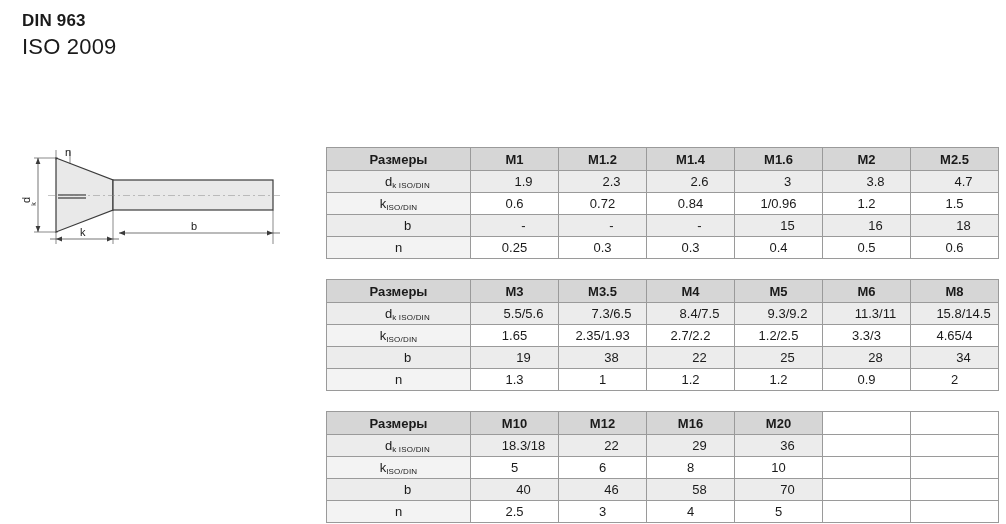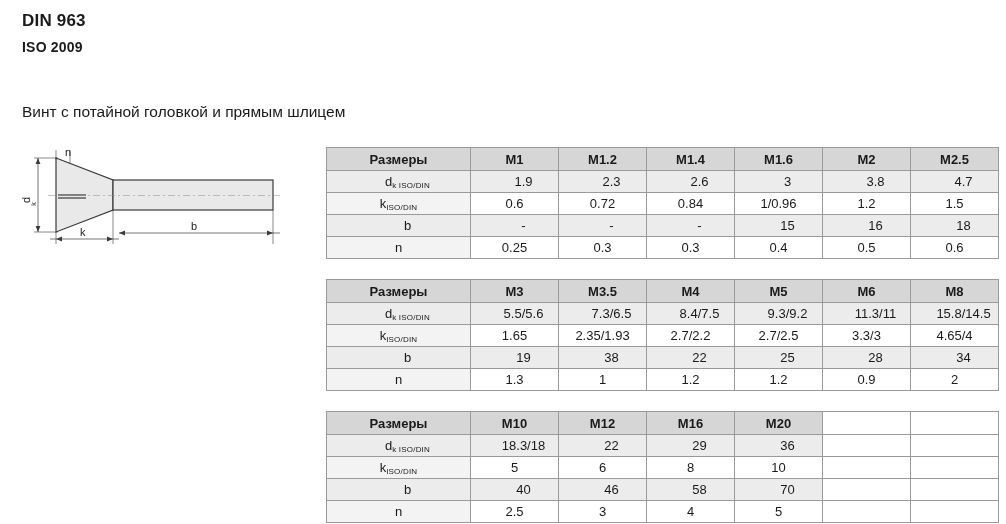--- a/index.html
+++ b/index.html
@@ -26,22 +26,22 @@
     top: 8px;
     font-size: 17px;
     font-weight: bold;
     line-height: 26px;
     letter-spacing: 0.2px;
   }
   .std-line2 {
     position: absolute;
     left: 22px;
     top: 34px;
-    font-size: 14px;
-    font-weight: bold;
+    font-size: 22px;
+    font-weight: normal;
     line-height: 26px;
     letter-spacing: 0.2px;
   }
   .subtitle {
     position: absolute;
     left: 22px;
     top: 103px;
     font-size: 15.5px;
     font-weight: normal;
     color: #1a1a1a;
@@ -109,21 +109,20 @@
   #table2 { left: 326px; top: 279px; width: 672px; }
   #table3 { left: 326px; top: 411px; width: 672px; }
 </style>
 </head>
 <body>
 
 <div class="page">
 
   <div class="std-title">DIN 963</div>
   <div class="std-line2">ISO 2009</div>
-  <div class="subtitle">Винт с потайной головкой и прямым шлицем</div>
 
   <div class="drawing">
     <svg width="300" height="110" viewBox="0 0 300 110" xmlns="http://www.w3.org/2000/svg">
 
       <polygon points="48,18 105,40 105,70 48,92" fill="#e9e9e9" stroke="#3b3b3b" stroke-width="1.2"></polygon>
 
       <rect x="105" y="40" width="160" height="30" fill="#e9e9e9" stroke="#3b3b3b" stroke-width="1.2"></rect>
 
       <line x1="50" y1="55" x2="78" y2="55" stroke="#3b3b3b" stroke-width="1.2"></line>
       <line x1="50" y1="58" x2="78" y2="58" stroke="#3b3b3b" stroke-width="1.2"></line>
@@ -243,21 +242,21 @@
         <td>8.4/7.5</td>
         <td>9.3/9.2</td>
         <td>11.3/11</td>
         <td>15.8/14.5</td>
       </tr>
       <tr>
         <td class="lbl"><span>k</span><span class="sub">ISO/DIN</span></td>
         <td>1.65</td>
         <td>2.35/1.93</td>
         <td>2.7/2.2</td>
-        <td>2.7/2.5</td>
+        <td>1.2/2.5</td>
         <td>3.3/3</td>
         <td>4.65/4</td>
       </tr>
       <tr class="alt">
         <td class="lbl"><span>b</span><span class="sub"></span></td>
         <td>19</td>
         <td>38</td>
         <td>22</td>
         <td>25</td>
         <td>28</td>

